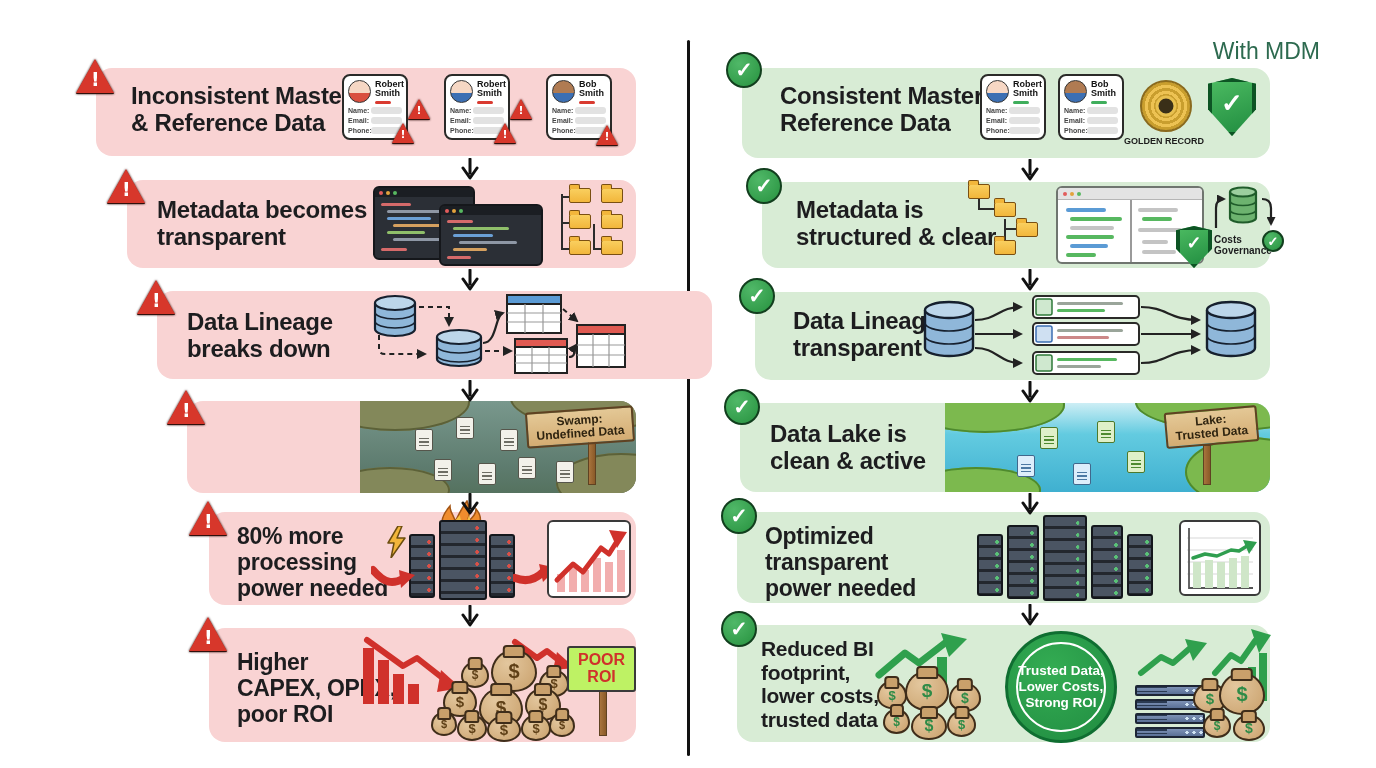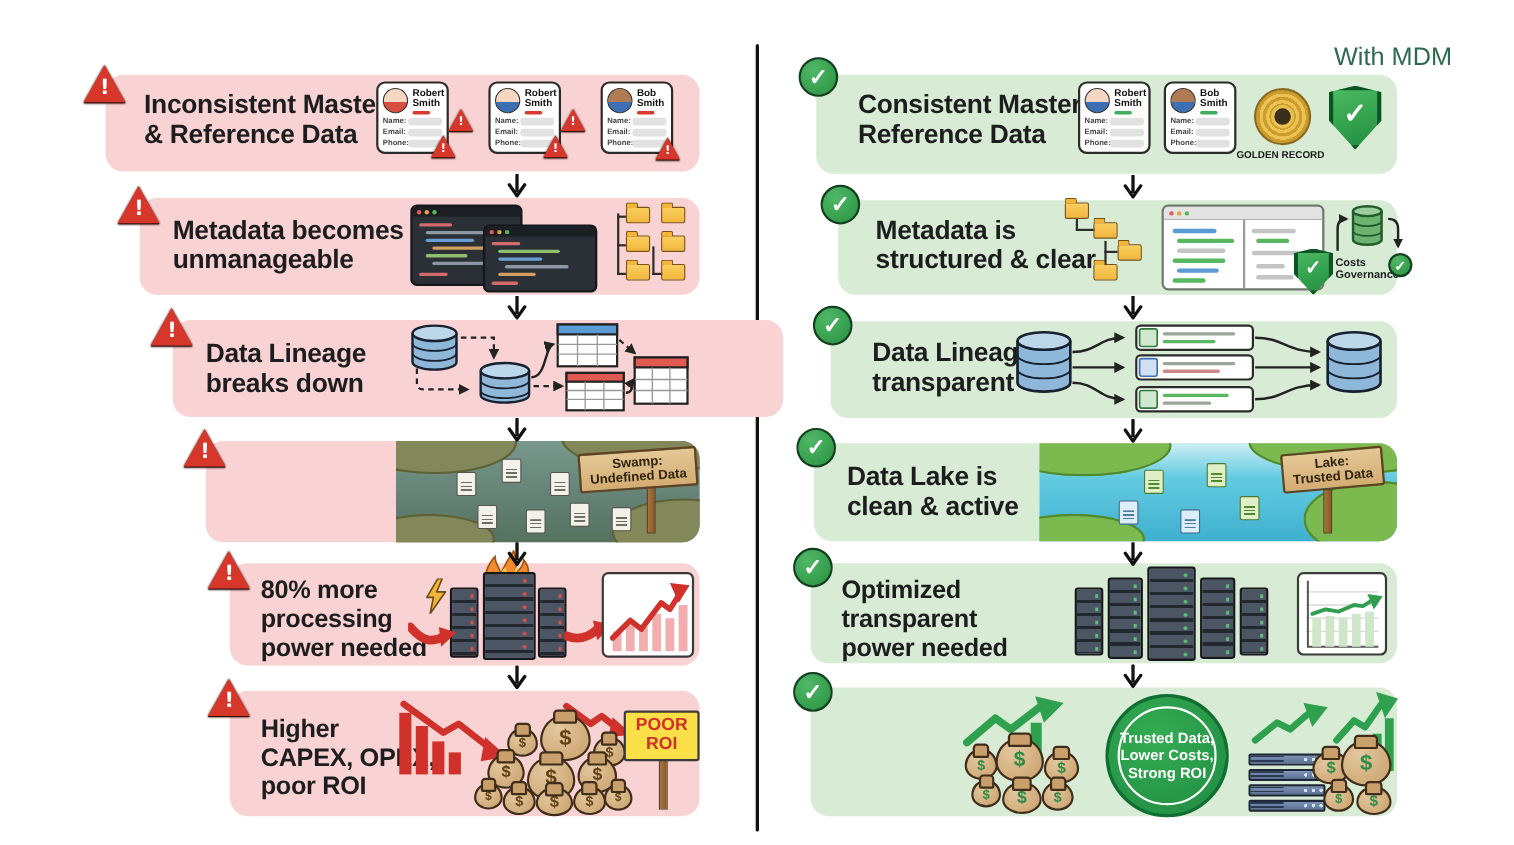--- a/index.html
+++ b/index.html
@@ -79,21 +79,21 @@
   .bank-olive { background:#83885a; box-shadow:inset 0 0 0 2px #5c6138; }
   .bank-green { background:#7cb94e; box-shadow:inset 0 0 0 2px #4e8a2e; }
   .doc { position:absolute; width:18px; height:22px; background:#f2f1ea; border:1.5px solid #55554b; border-radius:2px; }
   .doc::after { content:""; position:absolute; left:3px; top:8px; width:10px; height:9px;
         background:repeating-linear-gradient(#6d6d64 0 1.4px, transparent 1.4px 3.4px); }
   .doc-b { background:#ddeefb; border-color:#40688c; } .doc-b::after{ background:repeating-linear-gradient(#4d79a3 0 1.4px, transparent 1.4px 3.4px);}
   .doc-g { background:#dff0c8; border-color:#4c7a2d; } .doc-g::after{ background:repeating-linear-gradient(#4e8a2e 0 1.4px, transparent 1.4px 3.4px);}
 
   .signboard { position:absolute; background:linear-gradient(#e4c896,#d4ac72); border:2px solid #5f4222; border-radius:3px;
         color:#2f2410; font-weight:bold; text-align:center; white-space:pre-line; line-height:1.1; padding:3px 8px; z-index:3;}
-  .signwhite { position:absolute; background:#fde047; border:2.5px solid #3a3a3a; border-radius:3px; color:#d0312b;
+  .signwhite { position:absolute; background:#bef264; border:2.5px solid #3a3a3a; border-radius:3px; color:#d0312b;
         font-weight:800; text-align:center; white-space:pre-line; line-height:1.05; padding:4px 9px; font-size:16px; z-index:3;}
   .signpost { position:absolute; width:8px; background:linear-gradient(90deg,#a8743d,#8a5a28); border:1.5px solid #5f4222; z-index:2;}
 
   
   .rack { position:absolute; border:2.5px solid #14171c; border-radius:3px;
           background-image:
             radial-gradient(circle 1.6px at 82% 6px, rgba(226,80,70,.95) 0 1.6px, transparent 1.8px),
             repeating-linear-gradient(#4b5563 0 9px, #23272e 9px 12px);
           background-size:100% 12px, auto; }
   .rack-g { background-image:
@@ -221,21 +221,21 @@
     <div class="tri sm" style="left:312px;top:28px"></div>
     <div class="tri sm" style="left:296px;top:52px"></div>
     <div class="tri sm" style="left:414px;top:28px"></div>
     <div class="tri sm" style="left:398px;top:52px"></div>
     <div class="tri sm" style="left:500px;top:54px"></div>
   </section>
 
   <section class="bx bx-l" style="left:127px;top:180px;width:509px;height:88px">
     <div class="tri big" style="left:-20px;top:-14px"></div>
     <div class="ttl" style="left:30px;top:17px;font-size:24px">Metadata becomes
-unmanageable</div>
+transparent</div>
     <div class="codewin" style="left:246px;top:6px;width:102px;height:74px">
       <div class="codebar">
           <span class="cdot" style="background:#e25c5c"></span>
           <span class="cdot" style="background:#e2a23c"></span>
           <span class="cdot" style="background:#57b860"></span>
         </div>
       <div class="cl c-pk" style="left:6px;top:15px;width:30px"></div>
       <div class="cl c-gy" style="left:12px;top:22px;width:58px"></div>
       <div class="cl c-bl" style="left:12px;top:29px;width:44px"></div>
       <div class="cl c-or" style="left:18px;top:36px;width:52px"></div>
@@ -589,20 +589,24 @@
         <rect x="48" y="36" width="8" height="30" fill="#cfe6c8"></rect>
         <rect x="60" y="34" width="8" height="32" fill="#cfe6c8"></rect>
         <polyline points="12,36 24,32 36,34 50,28 58,29 66,24" fill="none" stroke="#2f9e4f" stroke-width="3.5" stroke-linejoin="round" stroke-linecap="round"></polyline>
         <polygon points="62,18 76,20 68,32" fill="#2f9e4f"></polygon>
       </svg>
     </div>
   </section>
 
   <section class="bx bx-r" style="left:737px;top:625px;width:533px;height:117px">
     <div class="chk big" style="left:-16px;top:-14px"></div>
+    <div class="ttl" style="left:24px;top:12px;font-size:21px">Reduced BI
+footprint,
+lower costs,
+trusted data</div>
     <svg style="position:absolute;left:138px;top:8px" width="112" height="46">
       <polyline points="4,42 30,20 44,30 70,10" fill="none" stroke="#2fa04d" stroke-width="7" stroke-linejoin="round" stroke-linecap="round"></polyline>
       <polygon points="66,0 92,6 74,24" fill="#2fa04d"></polygon>
     </svg>
     <svg style="position:absolute;left:170px;top:26px" width="46" height="44">
       <rect x="2" y="28" width="10" height="16" fill="#2fa04d"></rect>
       <rect x="16" y="18" width="10" height="26" fill="#2fa04d"></rect>
       <rect x="30" y="6" width="10" height="38" fill="#2fa04d"></rect>
     </svg>
     <div class="bag bag-r" style="left:140px;top:56px;width:30px;height:28px;font-size:13px"></div>

